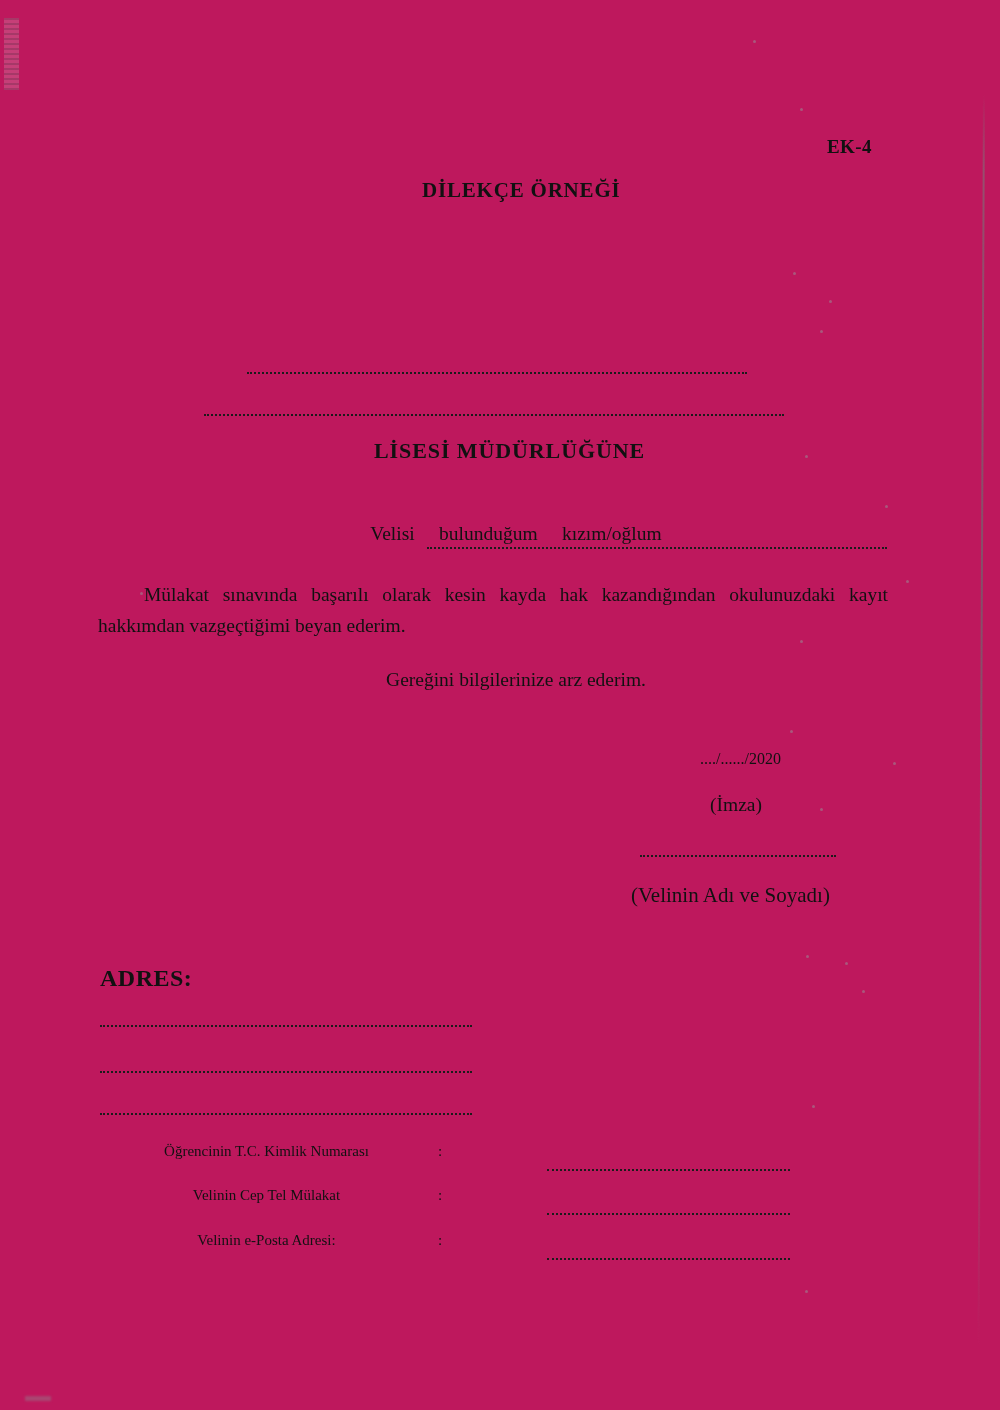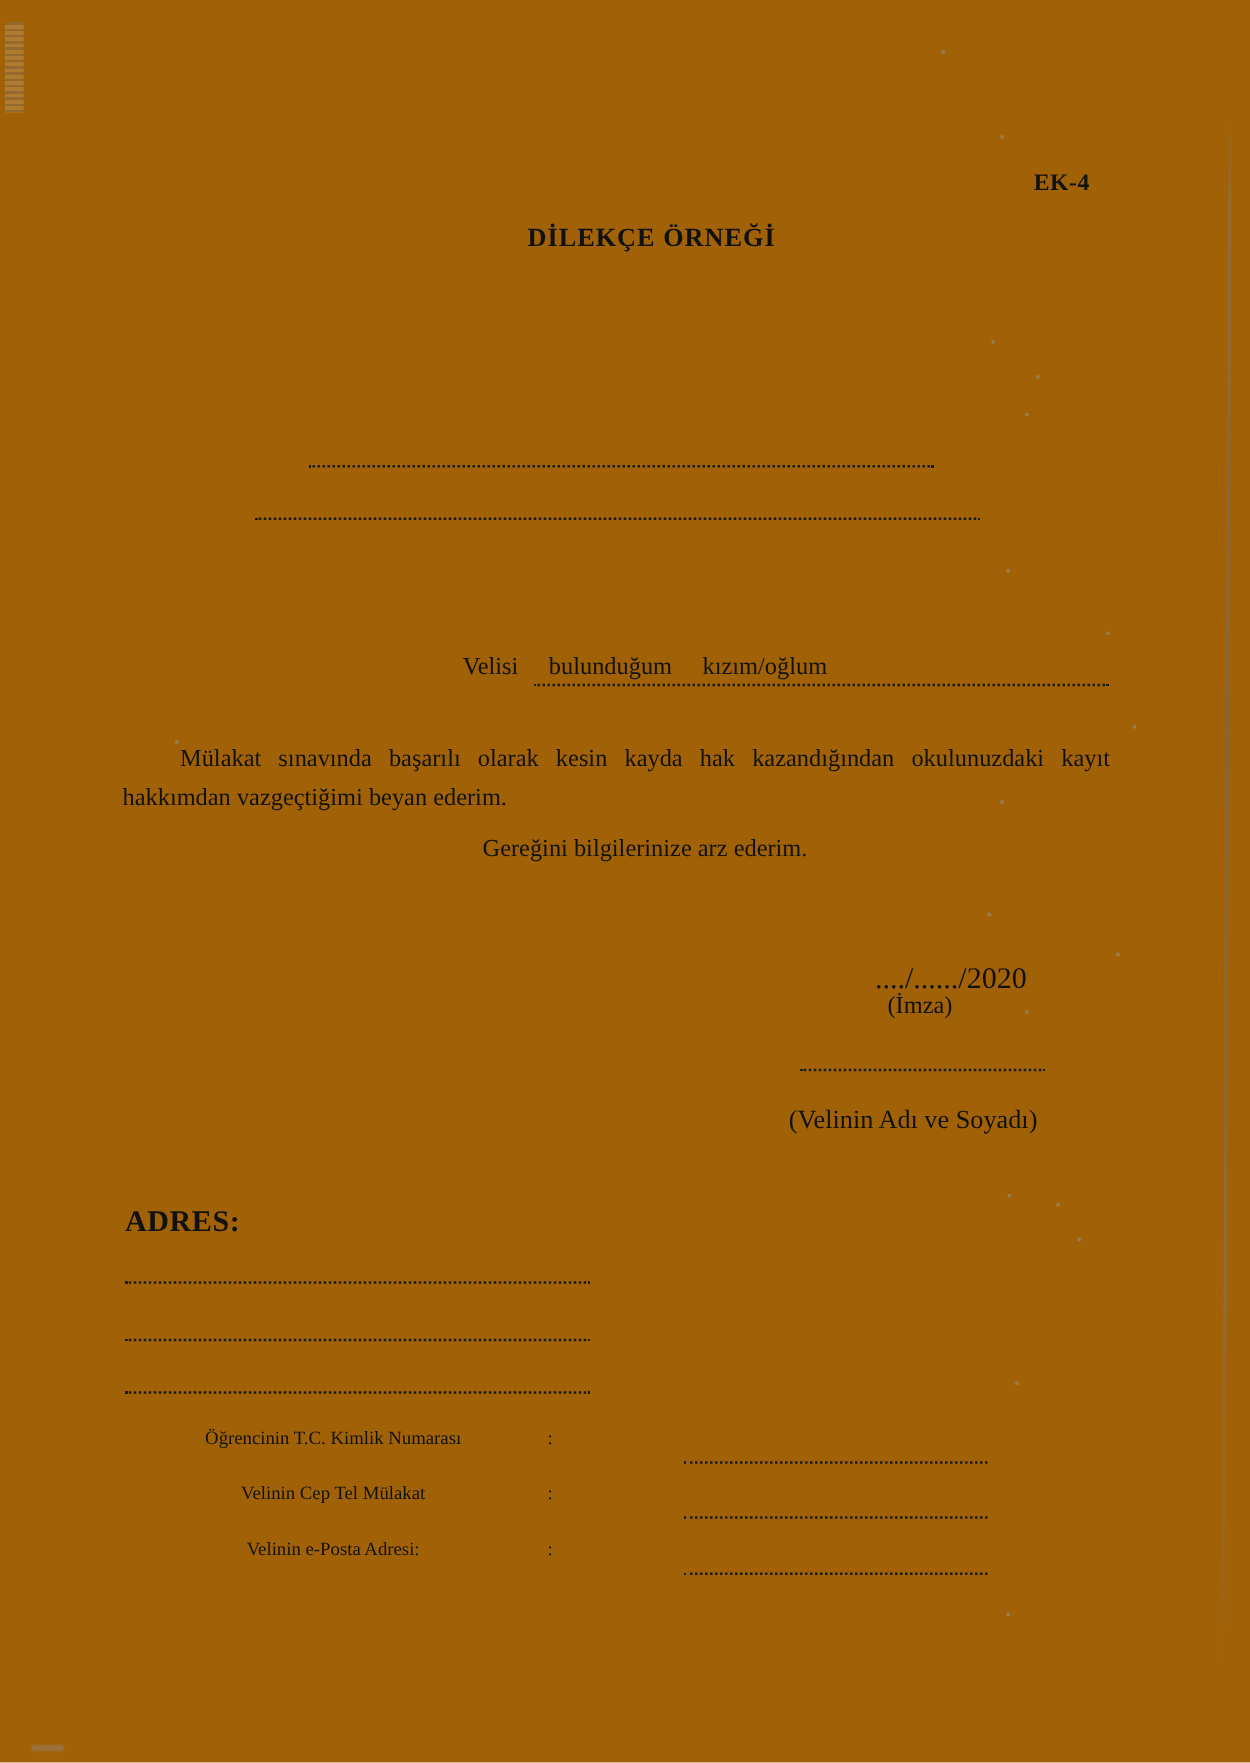--- a/index.html
+++ b/index.html
@@ -5,21 +5,21 @@
 <style>
   html, body {
     margin: 0;
     padding: 0;
     background: #ffffff;
   }
   .page {
     position: relative;
     width: 1000px;
     height: 1410px;
-    background: #a16207;
+    background: #be185d;
     overflow: hidden;
     font-family: "Liberation Serif", "DejaVu Serif", serif;
     color: #111111;
     -webkit-font-smoothing: antialiased;
   }
 
   
   .scan-edge-right {
     position: absolute;
     top: 95px;
@@ -106,30 +106,29 @@
     position: absolute;
     left: 98px;
     width: 790px;
     font-size: 19.5px;
     line-height: 31px;
     text-align: justify;
     text-justify: inter-word;
   }
   .para .indent { display: inline-block; width: 46px; }
   .para.p1 { top: 518px; }
-  .para.p2 { top: 592px; }
+  .para.p2 { top: 579px; }
   .para.p3 { top: 664px; }
   .para.p3, .para.p1 { text-align: center; }
 
   .sig-date {
     position: absolute;
     top: 750px;
     left: 700px;
-    font-size: 24px;
-    margin-top: 20px;
+    font-size: 16px;
   }
   .sig-imza {
     position: absolute;
     top: 794px;
     left: 710px;
     font-size: 19.5px;
   }
   .sig-name {
     position: absolute;
     top: 883px;
@@ -189,20 +188,21 @@
   <div class="speckle" style="top:1290px;left:805px;"></div>
   <div class="speckle" style="top:592px;left:140px;"></div>
 
   <div class="ek-label">EK-4</div>
 
   <div class="doc-title">DİLEKÇE ÖRNEĞİ</div>
 
   <div class="dots" style="top:372px;left:247px;width:500px;"></div>
   <div class="dots" style="top:414px;left:204px;width:580px;"></div>
 
+  <div class="addressee">LİSESİ MÜDÜRLÜĞÜNE</div>
 
   <div class="para p1">
     <span class="indent"></span><span>Velisi</span>
     &nbsp;&nbsp;&nbsp;&nbsp;<span>bulunduğum</span>
     &nbsp;&nbsp;&nbsp;&nbsp;<span>kızım/oğlum</span>
     <span class="dots" style="top:29px;left:329px;width:460px;"></span>
     <br>
   </div>
 
   <div class="para p2">

